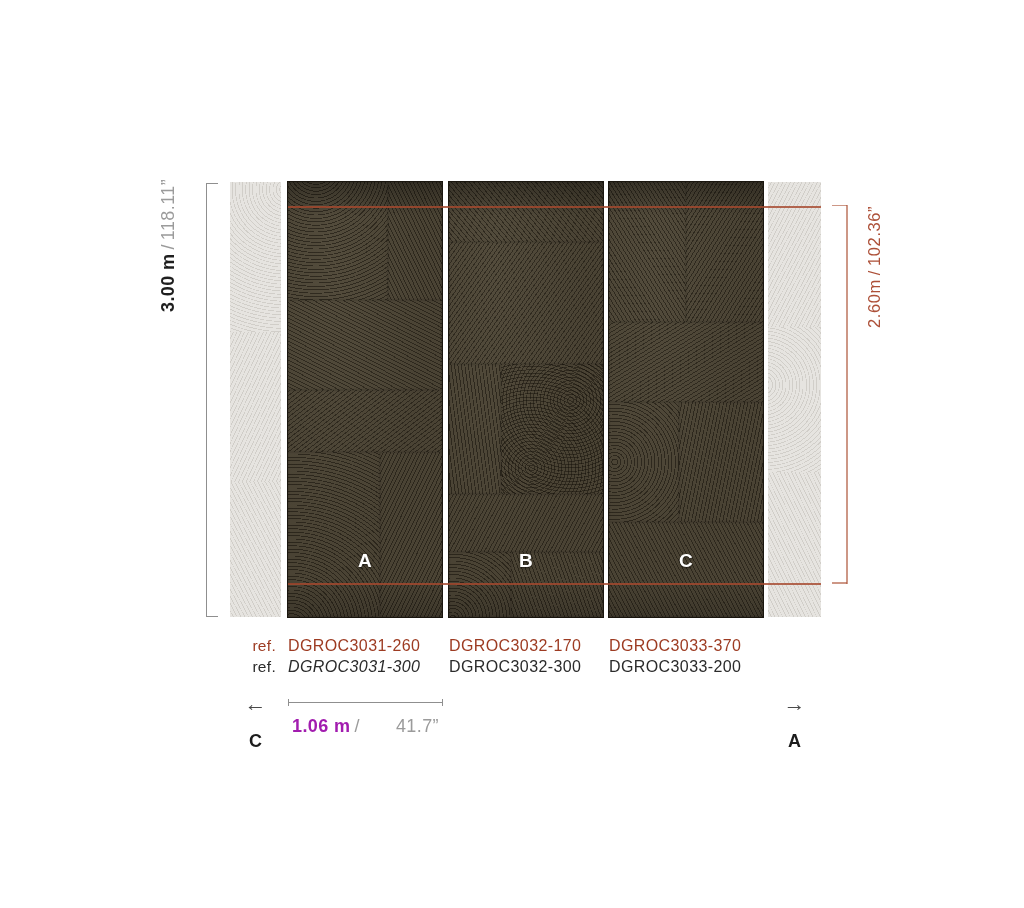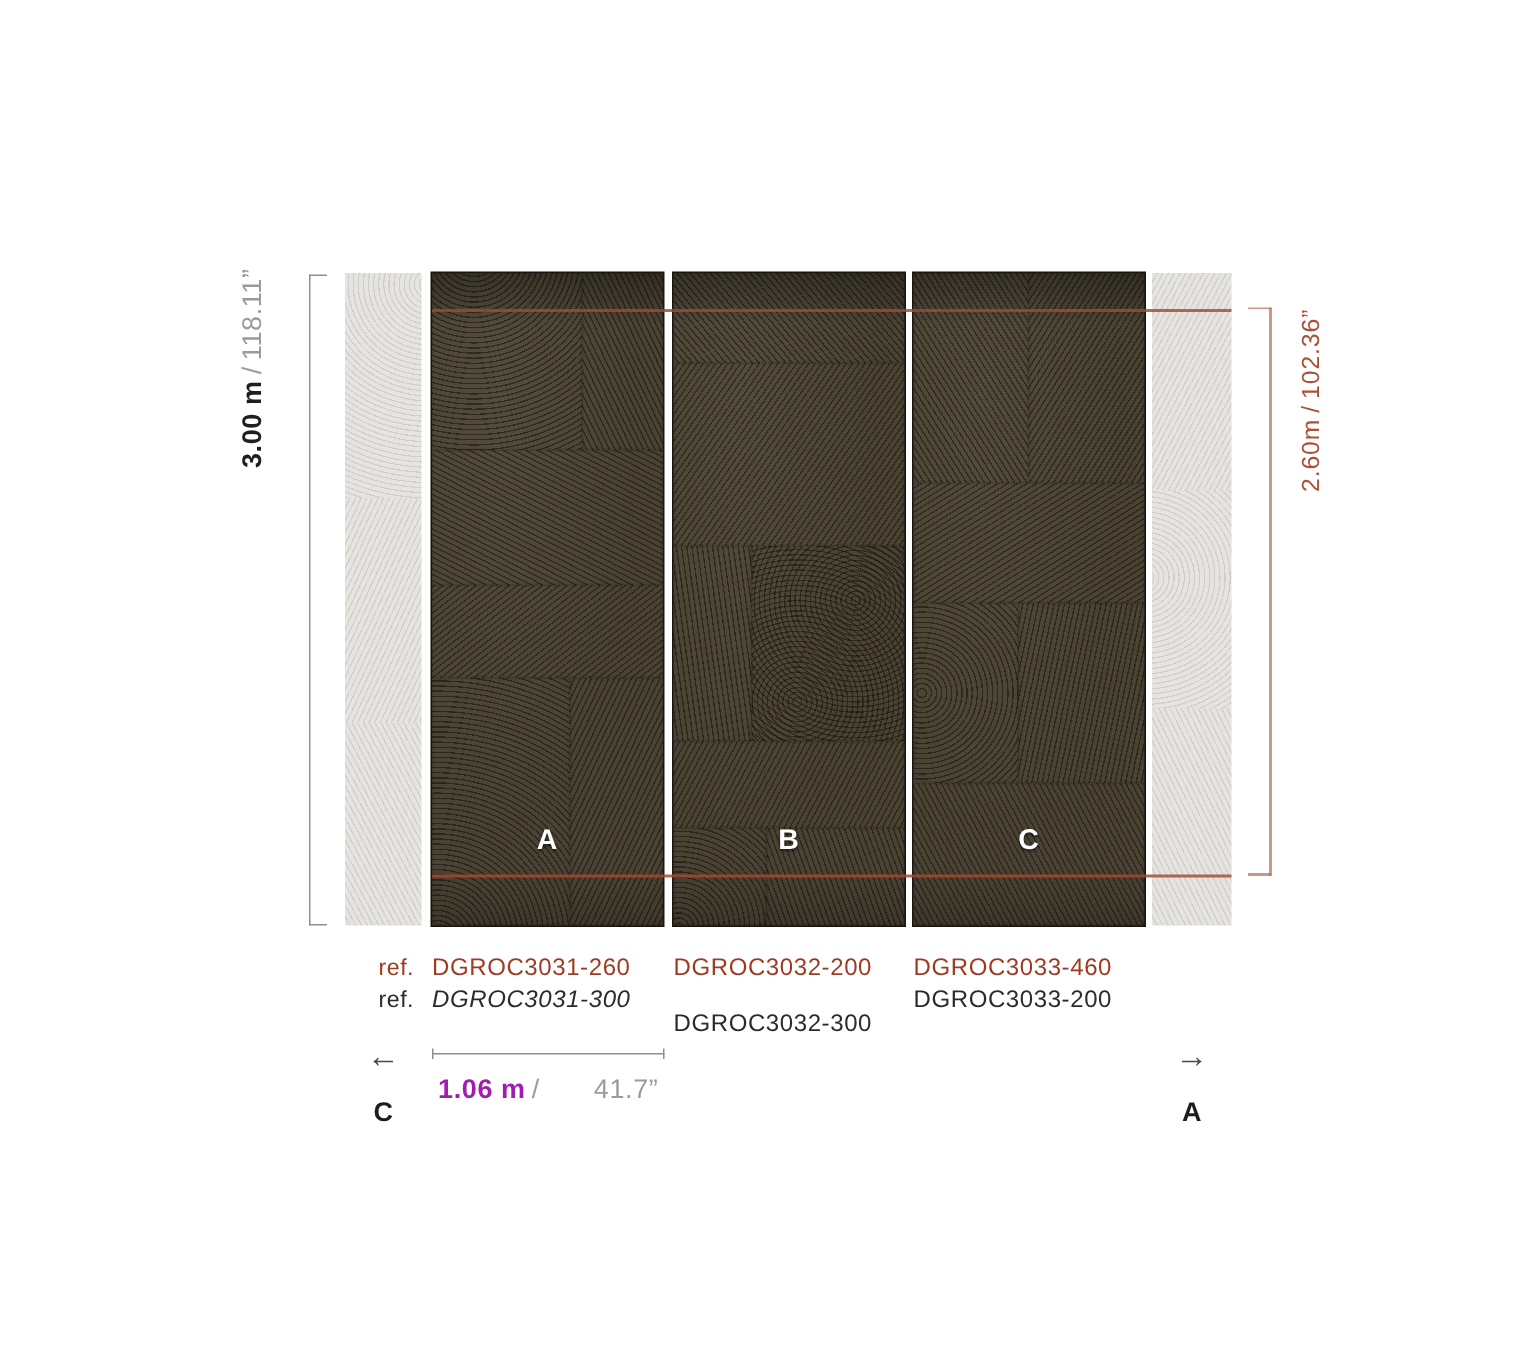--- a/index.html
+++ b/index.html
@@ -126,26 +126,26 @@
 
   <div class="redbracket" style="left:846px;top:204.5px;width:1.5px;height:379px;"></div>
   <div class="redbracket" style="left:832px;top:204.5px;width:15px;height:1.5px;"></div>
   <div class="redbracket" style="left:832px;top:582px;width:15px;height:1.5px;"></div>
   <div class="rot red-label" style="left:865px;top:328px;">
     <span>2.60m</span><span class="sep">/</span><span>102.36”</span>
   </div>
 
   <span class="ref-label row260" style="left:238px;top:637px;">ref.</span>
   <span class="ref-code row260" style="left:288px;top:637px;">DGROC3031-260</span>
-  <span class="ref-code row260" style="left:449px;top:637px;">DGROC3032-200</span>
-  <span class="ref-code row260" style="left:609px;top:637px;">DGROC3033-460</span>
+  <span class="ref-code row260" style="left:449px;top:637px;">DGROC3032-170</span>
+  <span class="ref-code row260" style="left:609px;top:637px;">DGROC3033-370</span>
 
   <span class="ref-label row300" style="left:238px;top:658px;">ref.</span>
   <span class="ref-code row300" style="left:288px;top:658px;font-style:italic;">DGROC3031-300</span>
-  <span class="ref-code row300" style="left:449px;top:658px;margin-top:16px;">DGROC3032-300</span>
+  <span class="ref-code row300" style="left:449px;top:658px;">DGROC3032-300</span>
   <span class="ref-code row300" style="left:609px;top:658px;">DGROC3033-200</span>
 
   <div class="gline" style="left:288px;top:702px;width:155px;height:1.4px;"></div>
   <div class="gline" style="left:287.5px;top:699px;width:1.4px;height:7px;"></div>
   <div class="gline" style="left:441.6px;top:699px;width:1.4px;height:7px;"></div>
   <div class="width-label">
     <span class="metric">1.06 m</span><span class="sep">/</span><span class="imperial">41.7”</span>
   </div>
 
 </div>

